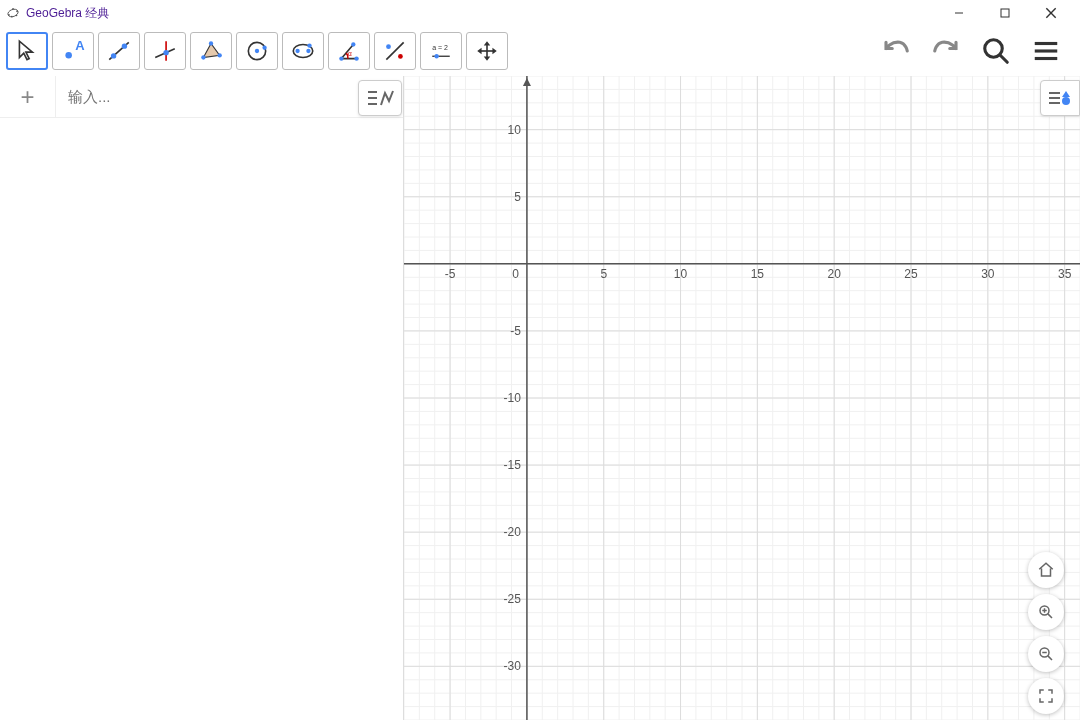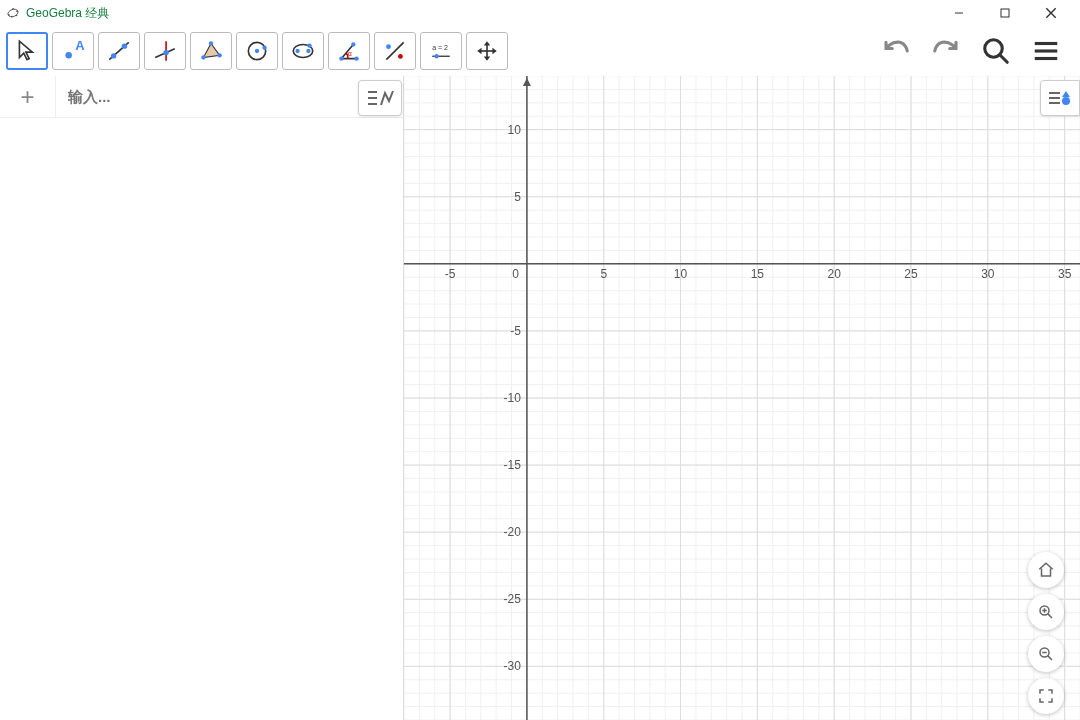--- a/index.html
+++ b/index.html
@@ -1,37 +1,37 @@
 <!DOCTYPE html>
 <html><head>
 <meta charset="utf-8">
 <style>
 * { box-sizing: border-box; margin: 0; padding: 0; }
 body { font-family: Arial, sans-serif; width: 1080px; height: 720px; overflow: hidden; background: #fff; }
 
 .titlebar { height: 26px; display: flex; align-items: center; padding: 0 6px; background: #fff; }
-.titlebar .title { font-size: 12px; color: #15803d; display: flex; align-items: center; gap: 6px; justify-content: center; }
+.titlebar .title { font-size: 12px; color: #4c1d95; display: flex; align-items: center; gap: 6px; justify-content: center; }
 .titlebar .title svg { width: 14px; height: 14px; }
 .win-controls { margin-left: auto; display: flex; gap: 0; }
 .win-btn { width: 46px; height: 26px; display: flex; align-items: center; justify-content: center; font-size: 14px; }
 
 .toolbar { height: 50px; display: flex; align-items: center; padding: 2px 6px; background: #fff; gap: 4px; }
 .tool-btn { width: 42px; height: 38px; border: 1px solid #bbb; border-radius: 3px; display: flex; align-items: center; justify-content: center; background: #fff; position: relative; }
 .tool-btn.active { border: 2px solid #4285f4; }
 .tool-btn svg { width: 28px; height: 26px; }
 
 .right-tools { margin-left: auto; display: flex; align-items: center; gap: 10px; padding-right: 8px; }
 .right-tools svg { width: 30px; height: 30px; }
 .right-tools .icon-btn { display: flex; align-items: center; justify-content: center; width: 40px; height: 40px; }
 
 .main { display: flex; height: 644px; position: relative; }
 .left-panel { width: 404px; border-right: 1px solid #ddd; display: flex; flex-direction: column; }
 .input-row { height: 42px; display: flex; align-items: center; border-bottom: 1px solid #eee; }
 .add-cell { width: 56px; height: 42px; border-right: 1px solid #eee; display: flex; align-items: center; justify-content: center; font-size: 24px; color: #888; }
-.input-field { flex: 1; height: 40px; border: none; padding: 0 12px; font-size: 15px; color: #999; outline: none; font-weight: bold; }
+.input-field { flex: 1; height: 40px; border: none; padding: 0 12px; font-size: 15px; color: #999; outline: none; }
 .toggle-panel { position: absolute; left: 358px; top: 4px; width: 44px; height: 36px; background: #fff; border: 1px solid #ccc; border-radius: 4px; display: flex; align-items: center; justify-content: center; box-shadow: 0 1px 3px rgba(0,0,0,0.1); }
 
 .graph-area { flex: 1; position: relative; background: #fff; overflow: hidden; }
 .graph-svg { position: absolute; top: 0; left: 0; width: 100%; height: 100%; }
 
 .style-toggle { position: absolute; right: 0; top: 4px; width: 40px; height: 36px; background: #fff; border: 1px solid #ccc; border-radius: 4px 0 0 4px; box-shadow: 0 1px 3px rgba(0,0,0,0.1); display:flex; align-items:center; justify-content:center; }
 
 .float-controls { position: absolute; right: 16px; bottom: 6px; display: flex; flex-direction: column; gap: 6px; }
 .float-btn { width: 36px; height: 36px; border-radius: 50%; background: #fff; box-shadow: 0 1px 4px rgba(0,0,0,0.25); display: flex; align-items: center; justify-content: center; }
 .float-btn svg { width: 18px; height: 18px; }

